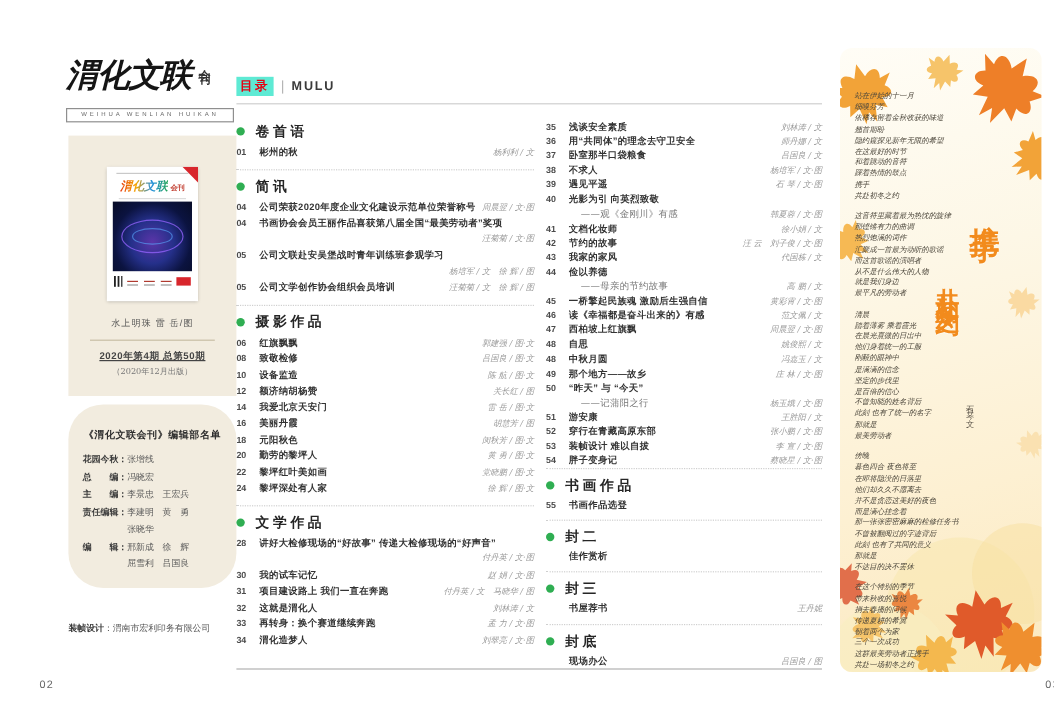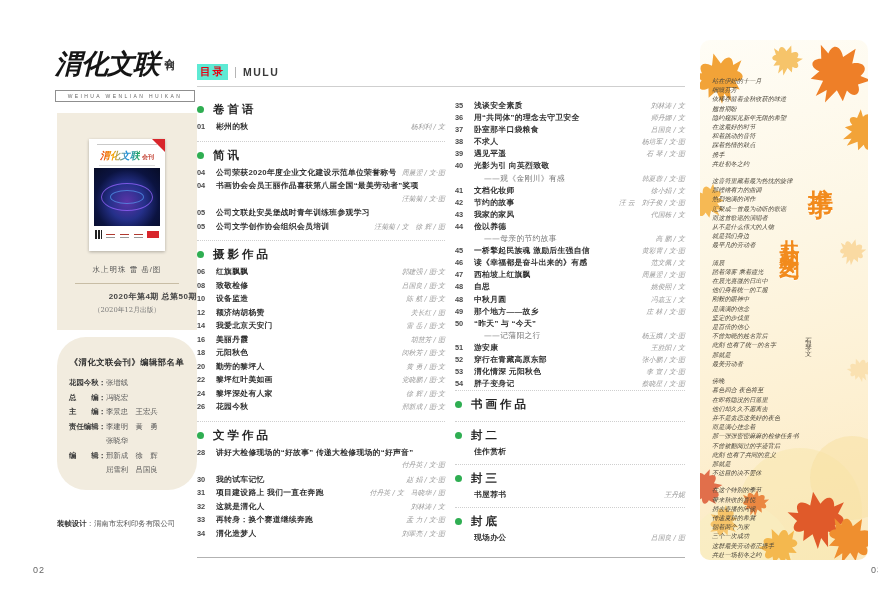--- a/index.html
+++ b/index.html
@@ -36,21 +36,21 @@
   .cover-bottom{display:flex;align-items:center;gap:4px;margin:4px 6px 0;}
   .qr{width:9px;height:9px;background:
       linear-gradient(90deg,#222 60%,transparent 60%) 0 0/3px 3px;}
   .cb-lines{display:flex;gap:5px;flex:1;}
   .cb-lines i{display:block;width:9px;height:1px;background:#b03a30;box-shadow:0 3px 0 #999;}
   .cb-red{width:14px;height:7px;background:#d8262c;}
   .ribbon{position:absolute;top:0;right:0;width:0;height:0;
           border-left:13px solid transparent;border-top:13px solid #d8262c;}
   .cover-caption{margin-top:14px;text-align:center;font-size:7.5px;letter-spacing:1px;color:#555;}
   .cover-divider{width:104px;height:1px;background:#c8bda5;margin:8px auto 7px;}
-  .issue-line{text-align:right;font-size:8px;font-weight:bold;color:#444;letter-spacing:.5px;}
+  .issue-line{text-align:center;font-size:8px;font-weight:bold;color:#444;letter-spacing:.5px;text-decoration:underline;}
   .publish-line{text-align:center;font-size:6.8px;color:#777;margin-top:3px;
                 font-family:"DejaVu Serif",serif;}
   .edit-box{left:57px;top:337px;width:140px;height:153px;padding-top:0;border-radius:29px;}
   .edit-title{padding:20px 0 8px;text-align:center;font-size:8.3px;font-weight:bold;
               color:#2e2e2e;letter-spacing:.5px;}
   .ed-rows{padding:0 0 0 12px;}
   .ed-row{display:flex;font-size:7.4px;line-height:14.5px;color:#5a5a5a;}
   .ed-label{font-weight:bold;color:#3a3a3a;white-space:pre;}
   .ed-colon{font-weight:bold;color:#3a3a3a;}
   .ed-val2{display:block;}
@@ -230,20 +230,25 @@
           <span class="no"></span>
           <span class="ti"></span>
           <span class="au">汪菊菊 / 文·图</span>
         </div>
 
         <div class="entry">
           <span class="no">05</span>
           <span class="ti">公司文联赴安吴堡战时青年训练班参观学习</span>
           <span class="au"></span>
         </div>
+        <div class="entry sub">
+          <span class="no"></span>
+          <span class="ti"></span>
+          <span class="au">杨培军 / 文　徐 辉 / 图</span>
+        </div>
 
         <div class="entry">
           <span class="no">05</span>
           <span class="ti">公司文学创作协会组织会员培训</span>
           <span class="au">汪菊菊 / 文　徐 辉 / 图</span>
         </div>
 
       </div>
   </section>
   <section class="sec">
@@ -306,25 +311,20 @@
           <span class="ti">黎坪红叶美如画</span>
           <span class="au">党晓鹏 / 图·文</span>
         </div>
 
         <div class="entry">
           <span class="no">24</span>
           <span class="ti">黎坪深处有人家</span>
           <span class="au">徐 辉 / 图·文</span>
         </div>
 
-        <div class="entry">
-          <span class="no">26</span>
-          <span class="ti">花园今秋</span>
-          <span class="au">邢新成 / 图·文</span>
-        </div>
 
       </div>
   </section>
   <section class="sec">
     <h3 class="sec-title">
         <span class="dot"></span>
         <span class="label">文学作品</span>
       </h3>
     <div>
 
@@ -500,37 +500,45 @@
       </div>
 
       <div class="entry">
         <span class="no">52</span>
         <span class="ti">穿行在青藏高原东部</span>
         <span class="au">张小鹏 / 文·图</span>
       </div>
 
       <div class="entry">
         <span class="no">53</span>
-        <span class="ti">渭化情深 元阳秋色</span>
+        <span class="ti">装帧设计 难以自拔</span>
         <span class="au">李 宣 / 文·图</span>
       </div>
 
       <div class="entry">
         <span class="no">54</span>
         <span class="ti">胖子变身记</span>
         <span class="au">蔡晓星 / 文·图</span>
       </div>
 
     </div>
 
   <section class="sec">
     <h3 class="sec-title">
         <span class="dot"></span>
         <span class="label">书画作品</span>
       </h3>
+    <div>
+
+        <div class="entry">
+          <span class="no">55</span>
+          <span class="ti">书画作品选登</span>
+          <span class="au"></span>
+        </div>
+      </div>
   </section>
   <section class="sec">
     <h3 class="sec-title">
         <span class="dot"></span>
         <span class="label">封二</span>
       </h3>
     <div>
 
         <div class="entry">
           <span class="no"></span>

